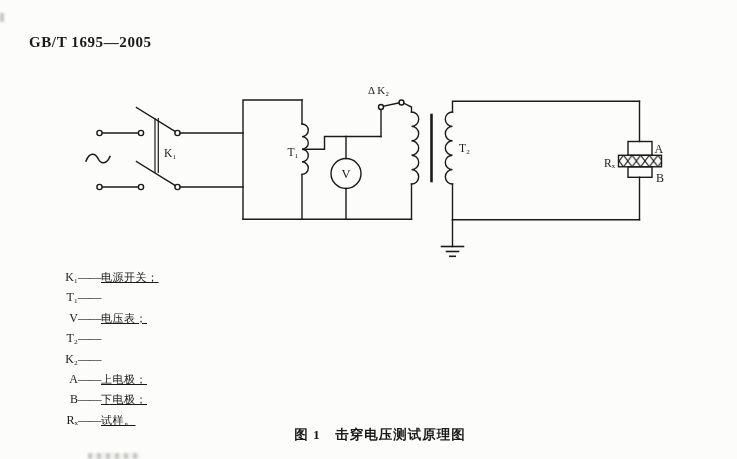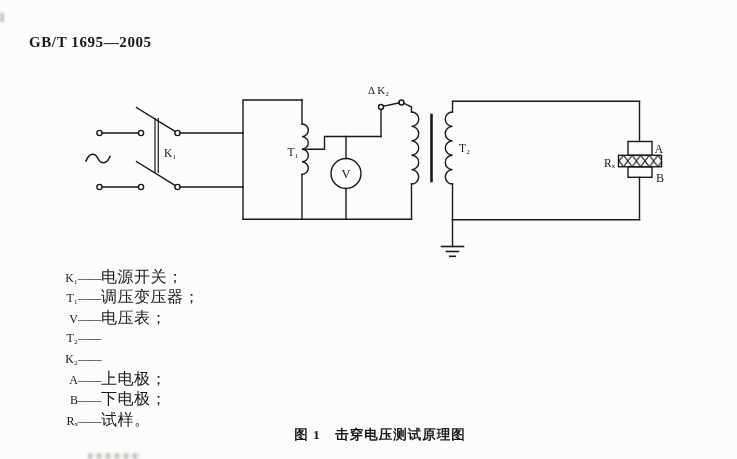--- a/index.html
+++ b/index.html
@@ -20,21 +20,21 @@
     font-family:"Liberation Serif","DejaVu Serif","DejaVu Sans",serif;
     fill:#1a1a1a;
   }
   .legend{position:absolute;left:40px;top:267px;}
   .legend-row{display:flex;align-items:baseline;height:20.4px;line-height:20.4px;}
   .legend-sym{
     width:38px;text-align:right;font-size:12px;white-space:pre;
     font-family:"Liberation Serif","DejaVu Serif","DejaVu Sans",serif;
   }
   .legend-dash{font-size:12px;white-space:pre;letter-spacing:-.5px;}
-  .legend-desc{font-size:16px;letter-spacing:.5px;}
+  .legend-desc{font-size:11px;letter-spacing:.5px;text-decoration:underline;}
   .fig-caption{
     position:absolute;left:20px;top:426px;width:720px;text-align:center;
     font-size:13.5px;font-weight:bold;letter-spacing:1px;
   }
   .edge-smudge{
     position:absolute;left:0;top:13px;width:4px;height:9px;
     background:#b9b9b6;filter:blur(1px);opacity:.8;
   }
   .bleed-frag{
     position:absolute;left:88px;top:453px;width:52px;height:6px;
@@ -139,21 +139,20 @@
 
   <div class="legend">
     <div class="legend-row">
       <span class="legend-sym">K₁</span>
         <span class="legend-dash">——</span>
         <span class="legend-desc">电源开关；</span>
     </div>
     <div class="legend-row">
       <span class="legend-sym">T₁</span>
         <span class="legend-dash">——</span>
-        <span class="legend-desc">调压变压器；</span>
     </div>
     <div class="legend-row">
       <span class="legend-sym">V</span>
         <span class="legend-dash">——</span>
         <span class="legend-desc">电压表；</span>
     </div>
     <div class="legend-row">
       <span class="legend-sym">T₂</span>
         <span class="legend-dash">——</span>
     </div>

